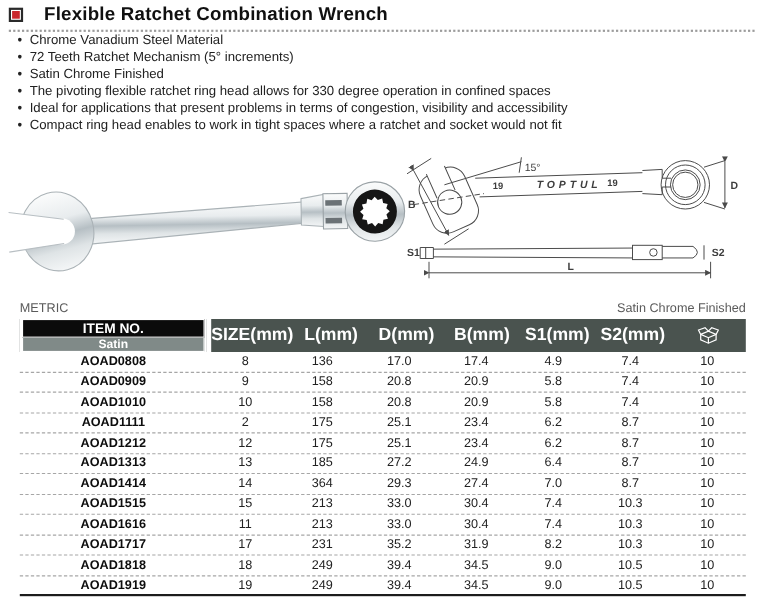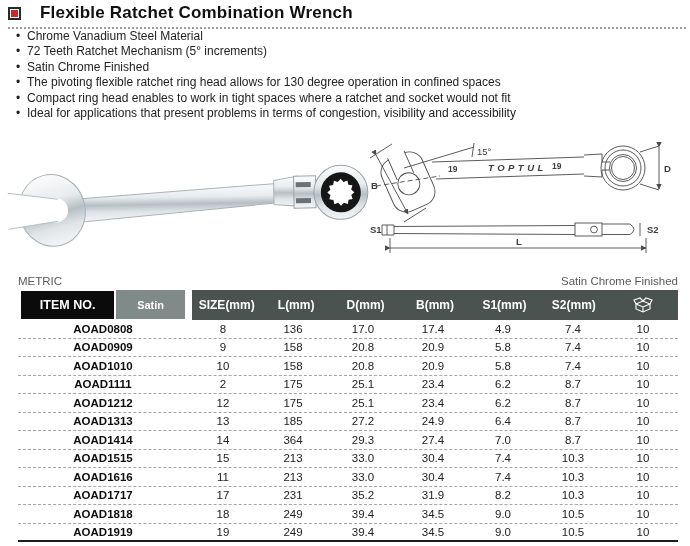--- a/index.html
+++ b/index.html
@@ -32,32 +32,32 @@
   .photo-svg   { position:absolute; top:140px; left:6px;   width:368px; height:126px; }
   .drawing-svg { position:absolute; top:142px; left:370px; width:316px; height:132px; }
 
   
   .metric-label { position:absolute; top:275px; left:18px;  font-size:11.5px; color:#5a5a5a; }
   .finish-label { position:absolute; top:275px; right:12px; font-size:11.5px; color:#5a5a5a; }
 
   
   .spec-table { position:absolute; top:290px; left:18px; width:660px; }
   .spec-header { display:flex; height:30px; background:#4a534f; }
-  .col-item { width:166px; display:flex; flex-direction:row; background:#fff; padding:0 2px; }
+  .col-item { width:166px; display:flex; flex-direction:column; background:#fff; padding:0 2px; }
   .item-top {
     flex:1.15; background:#0b0b0b; color:#fff; font-size:12.5px; font-weight:bold;
     display:flex; align-items:center; justify-content:center; border:1px solid #fff;
   }
   .item-sub {
     flex:0.85; background:#808a88; color:#fff; font-size:11px; font-weight:bold;
     display:flex; align-items:center; justify-content:center; border:1px solid #fff; border-top:none;
   }
   .hgap { width:4px; background:#fff; }
   .col-h {
-    flex:1; color:#fff; font-size:12px; font-weight:bold;
+    flex:1; color:#fff; font-size:16px; font-weight:bold;
     display:flex; align-items:center; justify-content:center;
   }
   .spec-body .row {
     display:flex; height:18.5px; align-items:center;
     border-bottom:1px dashed #a6a6a6; box-sizing:border-box;
   }
   .spec-body .row:last-child { border-bottom:2px solid #1c1c1c;justify-content:space-between; }
   .cell { flex:1; text-align:center; font-size:11.5px; color:#222; }
   .cell-item { flex:none; width:170px; font-weight:bold; color:#0d0d0d; }
 </style>
@@ -70,23 +70,23 @@
     <span class="title-icon">
         <span class="inner"></span>
       </span>
     <span class="page-title">Flexible Ratchet Combination Wrench</span>
   </div>
 
   <ul class="features">
     <li>Chrome Vanadium Steel Material</li>
     <li>72 Teeth Ratchet Mechanism (5° increments)</li>
     <li>Satin Chrome Finished</li>
-    <li>The pivoting flexible ratchet ring head allows for 130 degree operation in confined spaces</li>
+    <li>The pivoting flexible ratchet ring head allows for 330 degree operation in confined spaces</li>
+    <li>Ideal for applications that present problems in terms of congestion, visibility and accessibility</li>
     <li>Compact ring head enables to work in tight spaces where a ratchet and socket would not fit</li>
-    <li>Ideal for applications that present problems in terms of congestion, visibility and accessibility</li>
   </ul>
 
   <svg class="photo-svg" viewBox="0 0 368 126">
     <defs>
       <linearGradient id="chrome" x1="0" y1="0" x2="0" y2="1">
         <stop offset="0" stop-color="#fbfcfc"></stop>
         <stop offset="0.35" stop-color="#e8ecee"></stop>
         <stop offset="0.55" stop-color="#b6bfc4"></stop>
         <stop offset="0.75" stop-color="#dfe4e6"></stop>
         <stop offset="1" stop-color="#f4f6f7"></stop>

